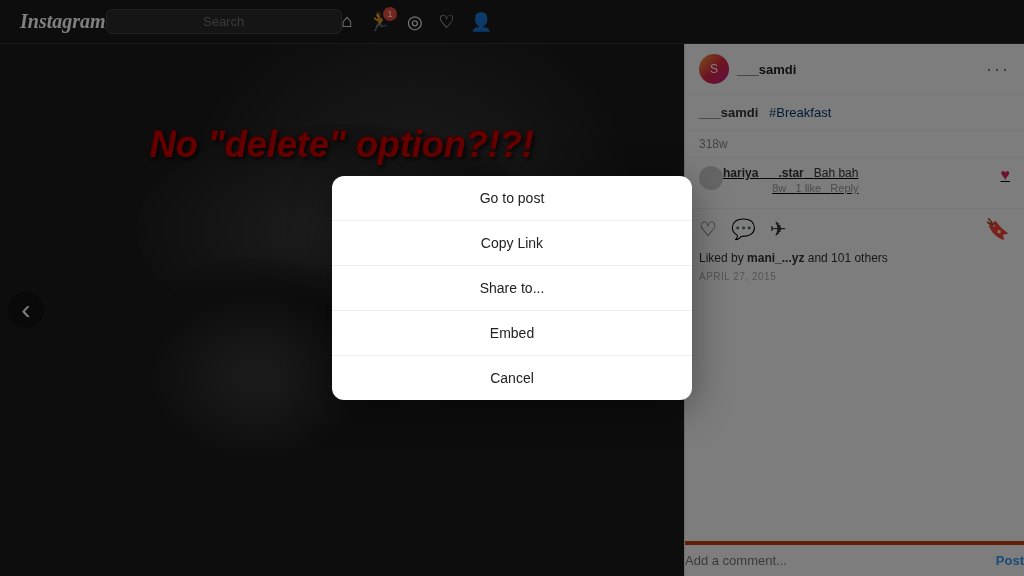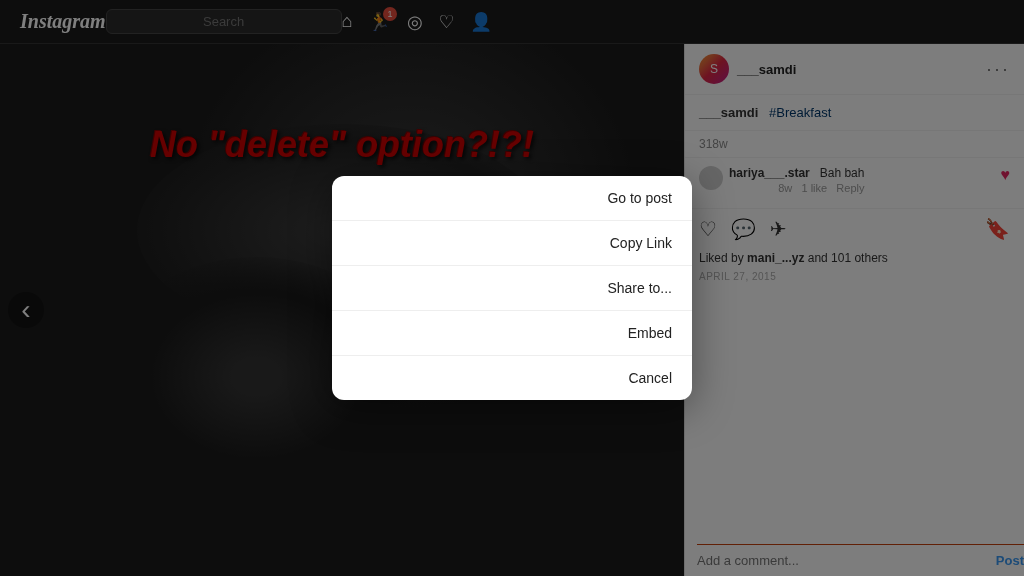--- a/index.html
+++ b/index.html
@@ -213,22 +213,22 @@
     }
 
     .comment-section {
       padding: 8px 14px;
       border-top: 1px solid #eee;
       font-size: 13px;
     }
     .comment-row {
       display: flex;
       align-items: flex-start;
-      gap: 6px;
       margin-bottom: 6px;
+      text-decoration: underline;
     }
     .comment-avatar {
       width: 24px;
       height: 24px;
       border-radius: 50%;
       background: #ccc;
       flex-shrink: 0;
     }
     .comment-text { color: #333; font-size: 12px; }
     .comment-user { font-weight: 600; }
@@ -257,23 +257,22 @@
       font-size: 10px;
       color: #aaa;
       text-transform: uppercase;
       letter-spacing: 0.5px;
     }
 
     .comment-input-row {
       display: flex;
       align-items: center;
       padding: 8px 0;
-      border-top: 1px solid #c2410c;
+      border-top: 4px solid #c2410c;
       margin-top: auto;
-      margin-left: 12px;
     }
     .comment-input {
       flex: 1;
       border: none;
       outline: none;
       font-size: 13px;
       color: #333;
       background: transparent;
     }
     .post-button {
@@ -297,21 +296,21 @@
     }
     .modal-box {
       background: #fff;
       border-radius: 12px;
       width: 360px;
       overflow: hidden;
       box-shadow: 0 8px 40px rgba(0,0,0,0.4);
     }
     .modal-item {
       padding: 14px 20px;
-      text-align: right;
+      text-align: center;
       font-size: 14px;
       color: #222;
       cursor: pointer;
       border-bottom: 1px solid #eee;
       transition: background 0.15s;
     }
     .modal-item:last-child {
       border-bottom: none;
     }
     .modal-item.cancel-item {

